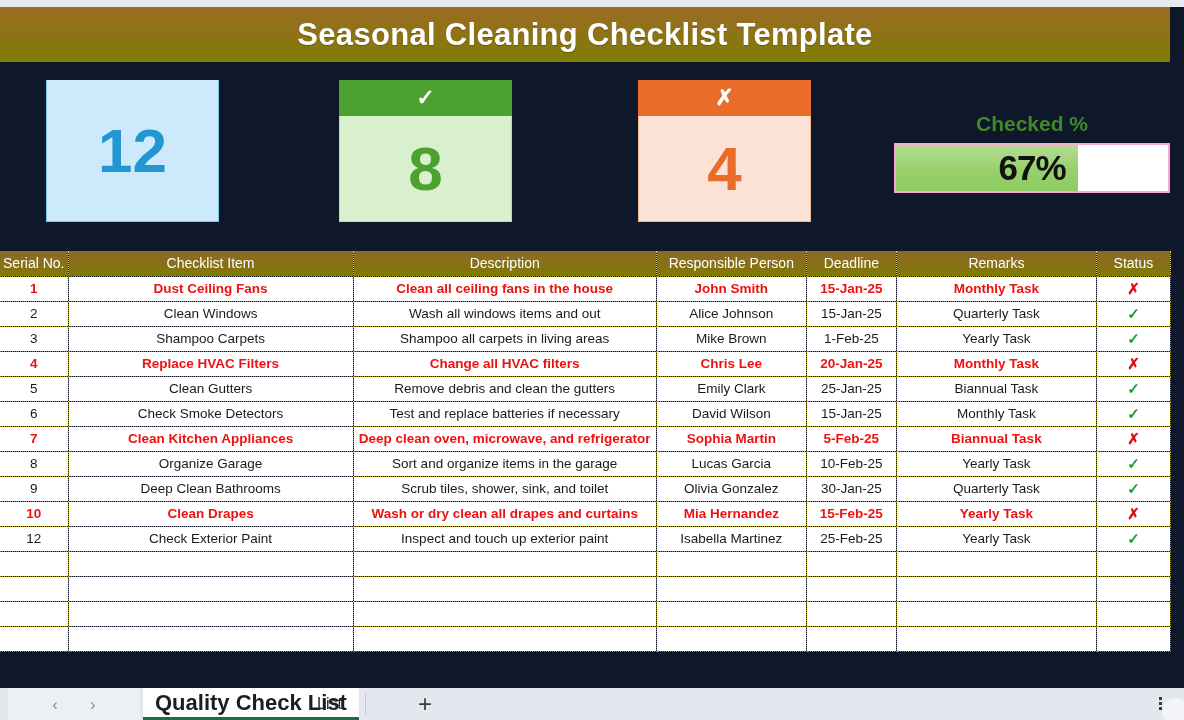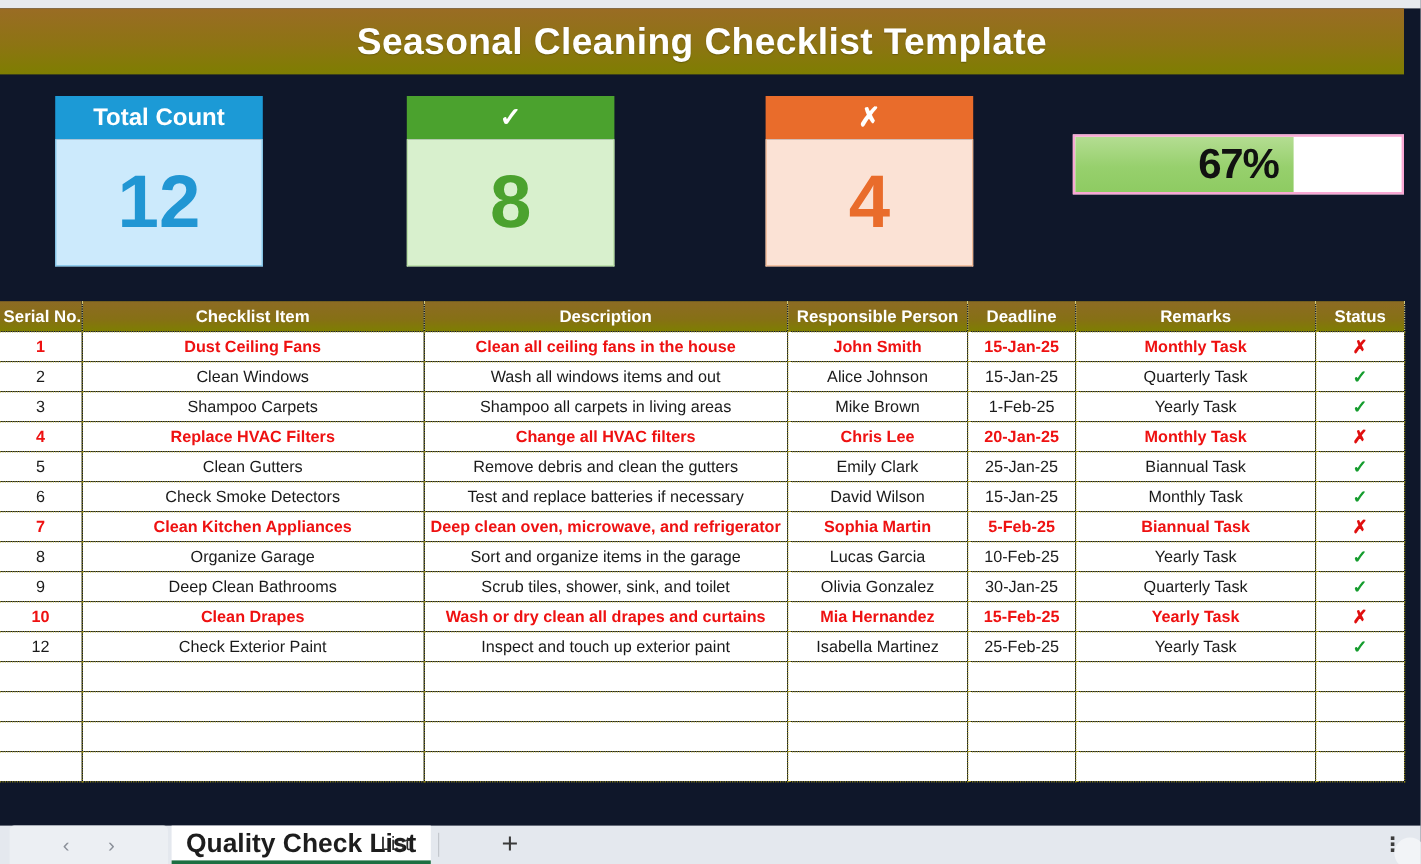--- a/index.html
+++ b/index.html
@@ -88,21 +88,21 @@
     border-collapse:collapse; table-layout:fixed;
   }
   .sheet th, .sheet td {
     height:25px; font-size:13.5px; padding:0 3px;
     border-right:1px dotted #9a8f18;
     border-bottom:1px dotted #9a8f18;
     overflow:hidden; white-space:nowrap;
   }
   .sheet thead th {
     background: linear-gradient(to bottom, #8d6b24 0%, #867015 60%, #7e7e01 100%);
-    color:#ffffff; font-weight:bold; font-size:14px;
+    color:#ffffff; font-weight:normal; font-size:14px;
     border-right:1px dotted #cfc77a;
     border-bottom:1px dotted #9a8f18;
   }
   .sheet tbody td { background:#ffffff; color:#1a1a1a; text-align:center; }
   .sheet tbody tr.flag td { color:#ee1111; font-weight:bold; }
 
   .col-sn     { width:68px; }
   .col-item   { width:285px; }
   .col-desc   { width:303px; }
   .col-resp   { width:150px; }
@@ -166,41 +166,41 @@
 
 <div id="app">
 
   <div class="top-strip"></div>
 
   <div class="banner">
     <div class="banner-title">Seasonal Cleaning Checklist Template</div>
   </div>
 
   <div class="kpi" id="kpi-total">
-    <div class="kpi-head">Total Count</div>
     <div class="kpi-body">
       <span class="kpi-value">12</span>
     </div>
   </div>
 
   <div class="kpi" id="kpi-checked">
     <div class="kpi-head">✓</div>
     <div class="kpi-body">
       <span class="kpi-value">8</span>
     </div>
   </div>
 
   <div class="kpi" id="kpi-unchecked">
     <div class="kpi-head">✗</div>
     <div class="kpi-body">
       <span class="kpi-value">4</span>
     </div>
   </div>
 
   <div class="gauge-wrap">
+    <div class="gauge-label">Checked %</div>
     <div class="gauge-bar">
       <div class="gauge-fill" id="gauge-fill" style="width: 67%;"></div>
       <div class="gauge-text">67%</div>
     </div>
   </div>
 
   <table class="sheet">
     <colgroup>
       <col class="col-sn">
         <col class="col-item">

